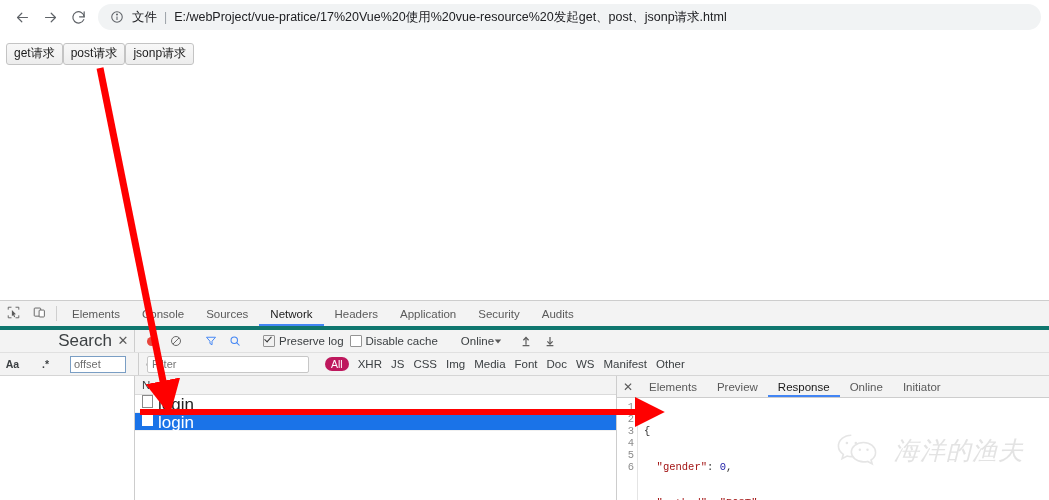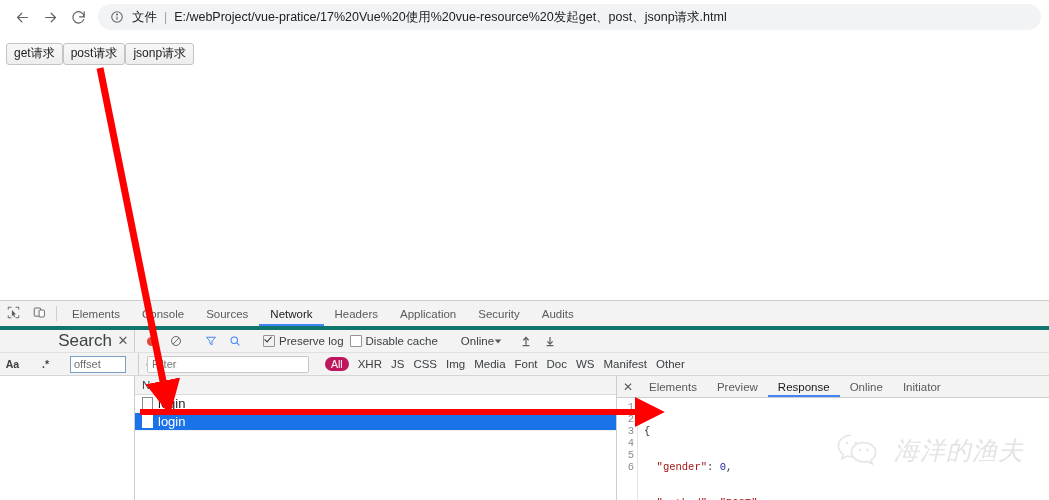--- a/index.html
+++ b/index.html
@@ -326,24 +326,24 @@
     border-bottom: 1px solid #dadada;
     display: flex;
     align-items: center;
     padding-left: 7px;
     font-size: 11.5px;
     color: #3c4043;
   }
   .req-row {
     height: 17px;
     display: flex;
-    align-items: center;
+    align-items: flex-start;
     padding-left: 7px;
     gap: 5px;
-    font-size: 13px;
+    font-size: 17px;
     color: #222;
     border-bottom: 1px solid #f0f0f0;
   }
   .req-row.selected {
     background: #1a73e8;
     color: #fff;
   }
   .file-ico {
     width: 9px;
     height: 11px;

